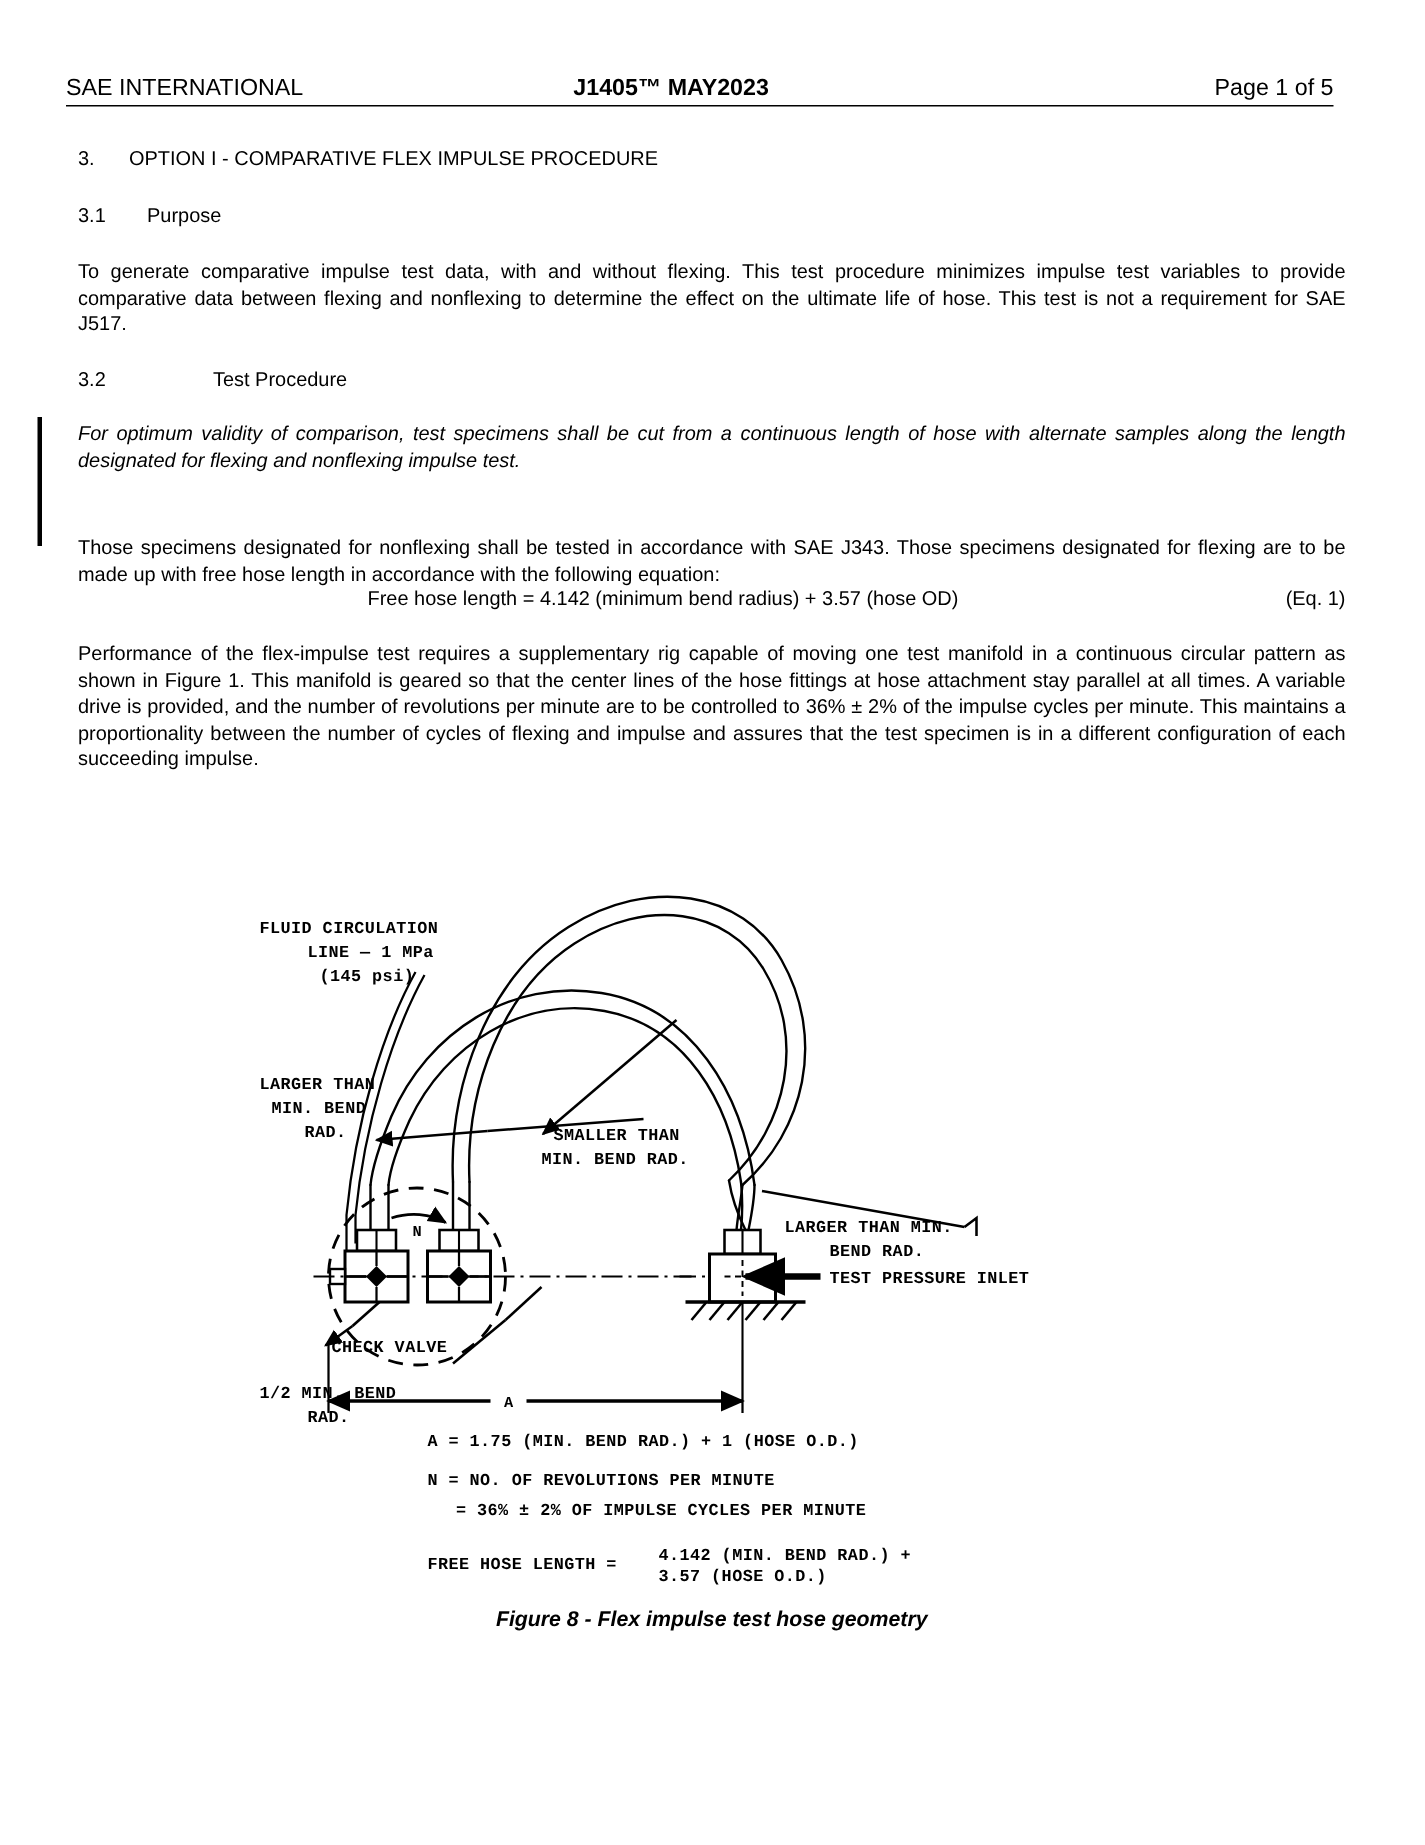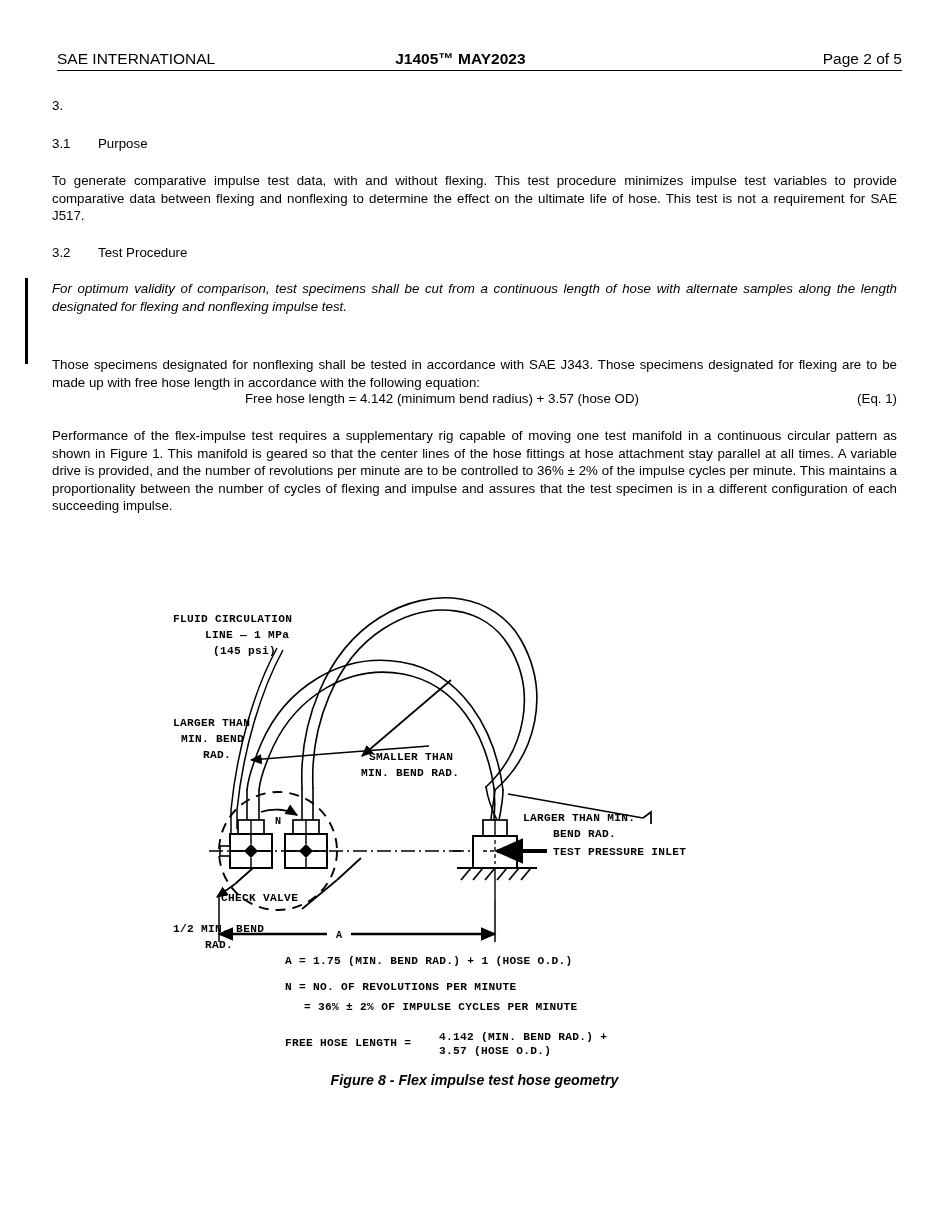--- a/index.html
+++ b/index.html
@@ -14,21 +14,21 @@
     height: 1230px;
     background: #ffffff;
     font-family: "Liberation Sans", sans-serif;
     color: #000000;
     overflow: hidden;
   }
 
   
   .header {
     position: absolute;
-    left: 57px;
+    left: 44px;
     top: 42px;
     width: 845px;
     height: 26px;
     display: flex;
     align-items: flex-end;
     justify-content: space-between;
     border-bottom: 1.6px solid #000;
     padding-bottom: 2px;
     font-size: 15.5px;
   }
@@ -100,35 +100,36 @@
   }
 </style>
 </head>
 <body>
 
 <div class="page">
 
   <div class="header">
     <span class="header-left">SAE INTERNATIONAL</span>
     <span class="header-center">J1405™ MAY2023</span>
-    <span class="header-right">Page 2 of 5</span>
+    <span class="header-right">Page 1 of 5</span>
   </div>
 
   <div class="body-text heading-row" style="top:97px;">
     <span class="heading-num">3.</span>
+    <span>OPTION I - COMPARATIVE FLEX IMPULSE PROCEDURE</span>
   </div>
 
   <div class="body-text heading-row" style="top:135px;">
     <span class="sec-num">3.1</span>
     <span>Purpose</span>
   </div>
 
   <div class="body-text justify" style="top:172px;">To generate comparative impulse test data, with and without flexing. This test procedure minimizes impulse test variables to provide comparative data between flexing and nonflexing to determine the effect on the ultimate life of hose. This test is not a requirement for SAE J517.</div>
 
-  <div class="body-text heading-row" style="top:244px;">
+  <div class="body-text heading-row" style="top:244px;gap:44px;">
     <span class="sec-num">3.2</span>
     <span>Test Procedure</span>
   </div>
 
   <div class="change-bar" style="top:278px; height:86px;"></div>
 
   <div class="body-text justify" style="top:280px;font-style:italic;">For optimum validity of comparison, test specimens shall be cut from a continuous length of hose with alternate samples along the length designated for flexing and nonflexing impulse test.</div>
 
   <div class="body-text justify" style="top:356px;">Those specimens designated for nonflexing shall be tested in accordance with SAE J343. Those specimens designated for flexing are to be made up with free hose length in accordance with the following equation:</div>
 

